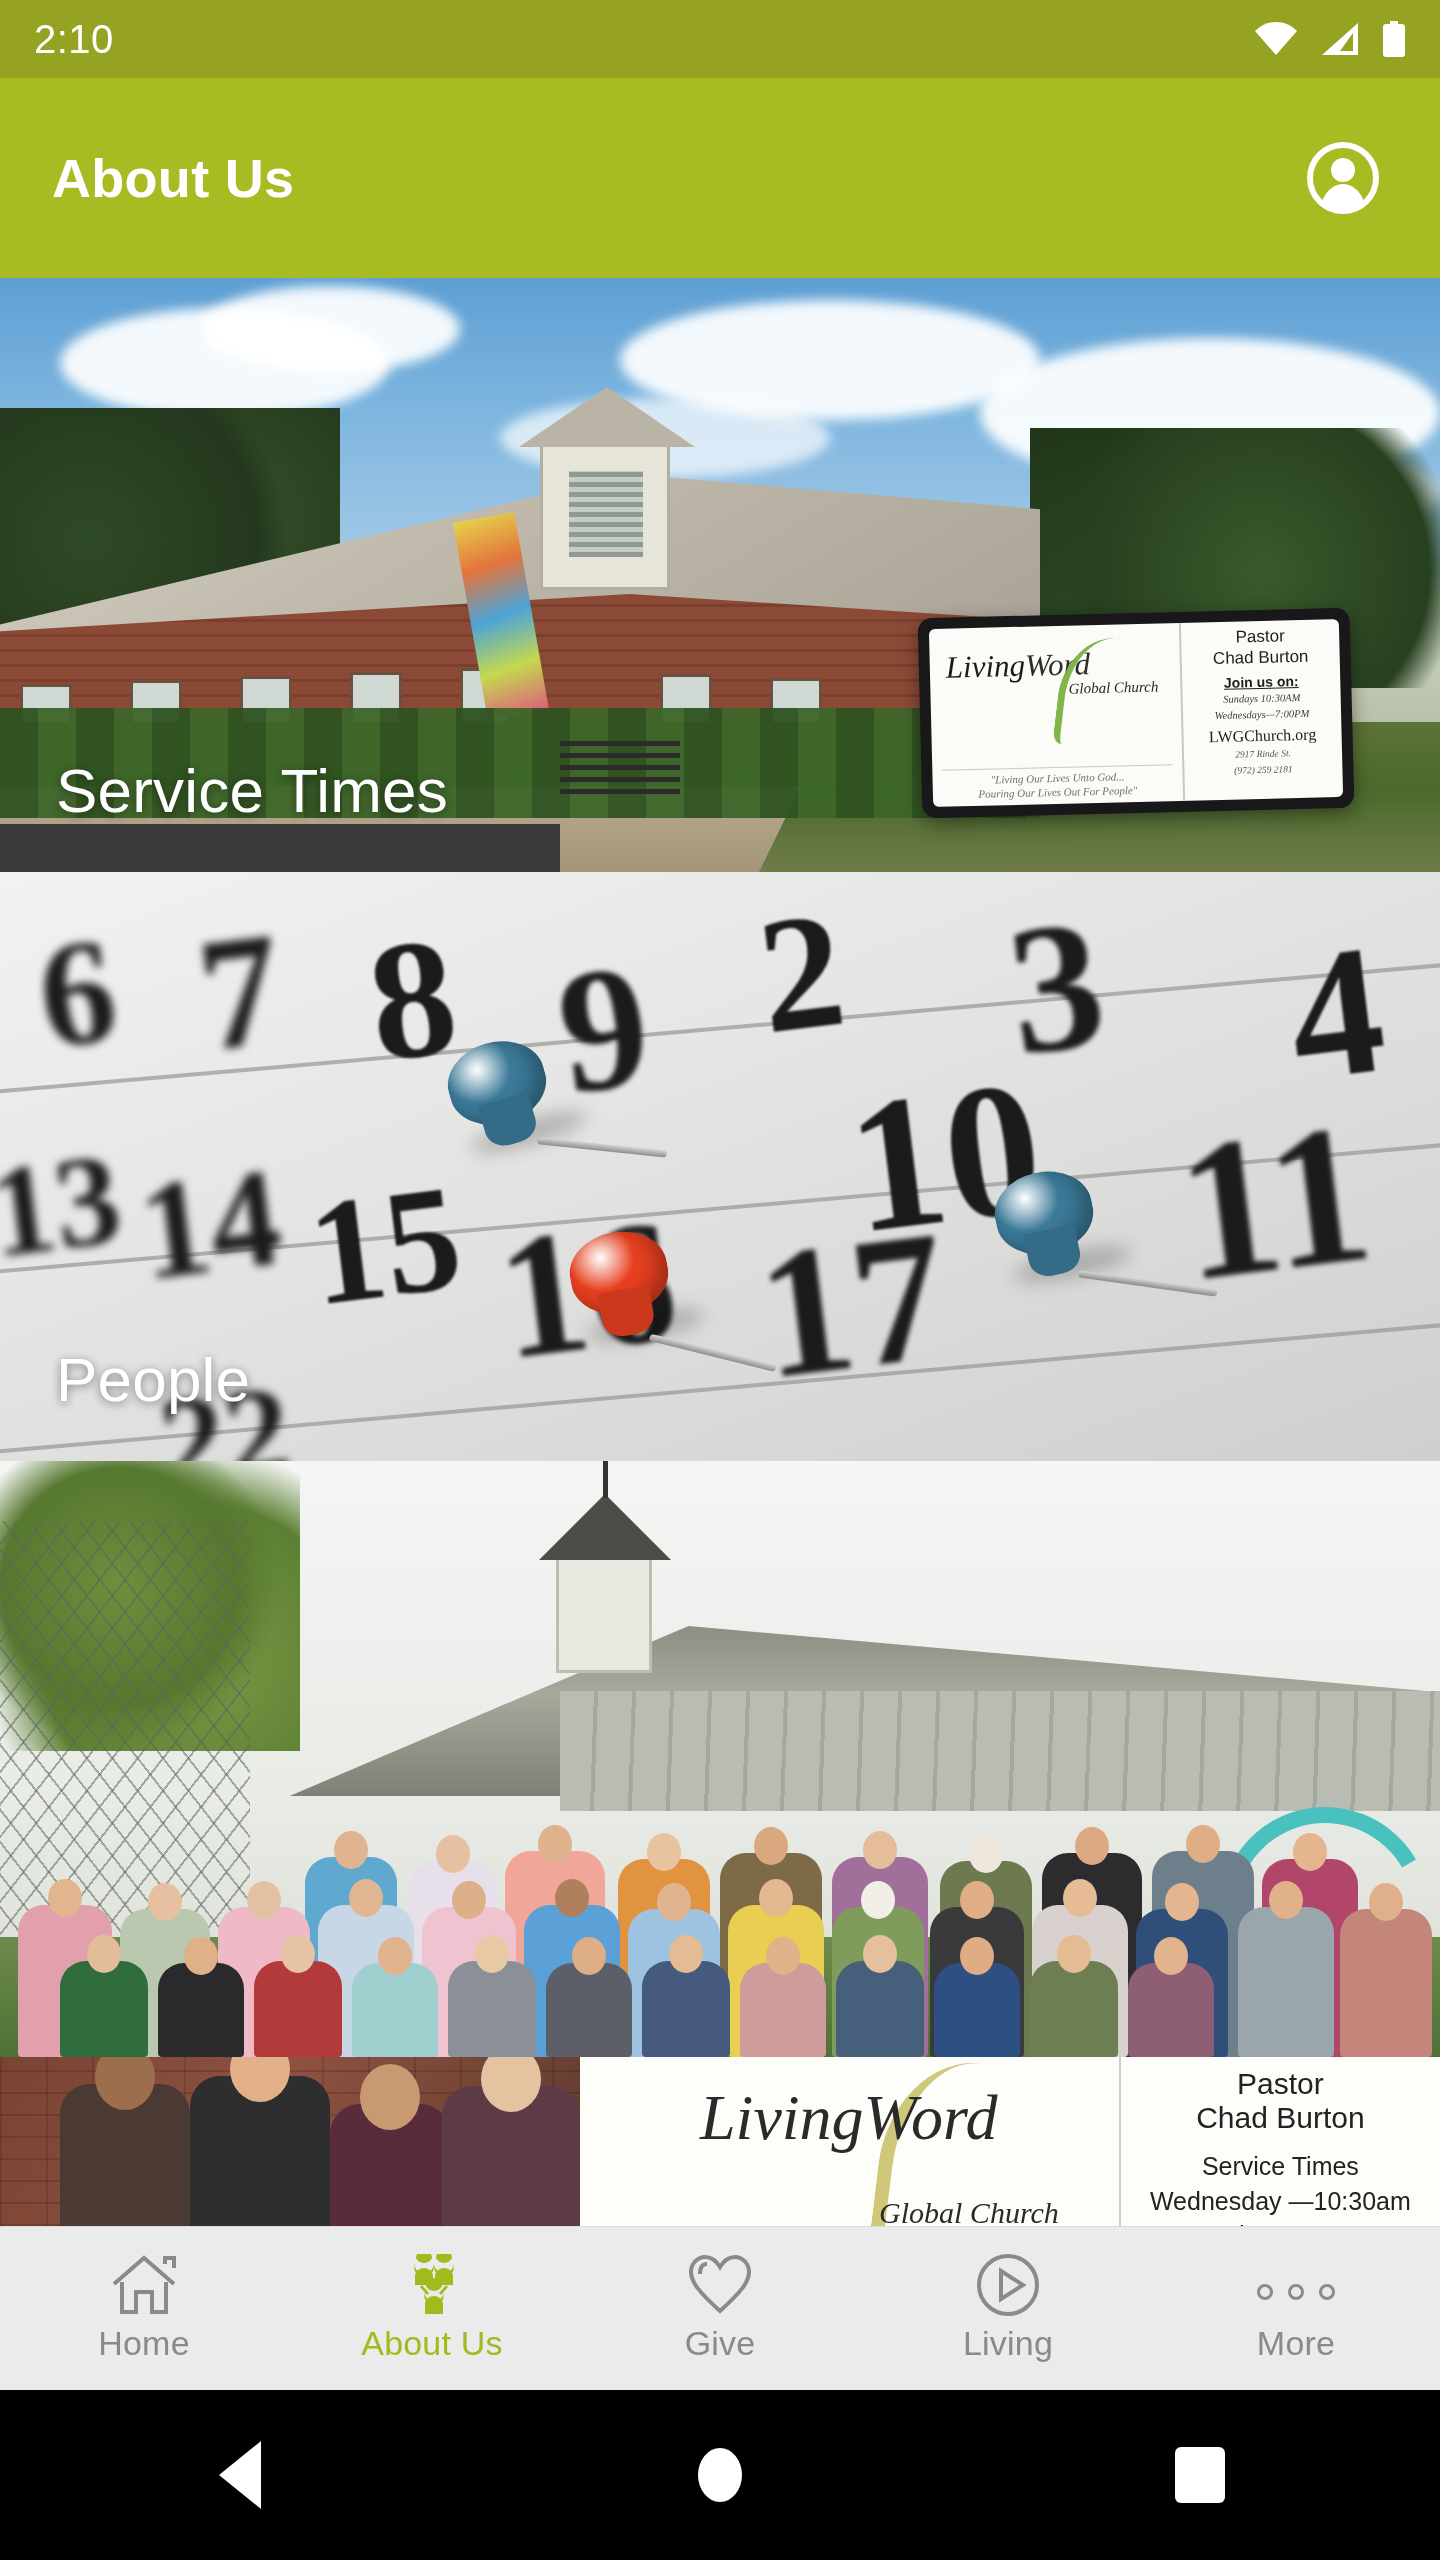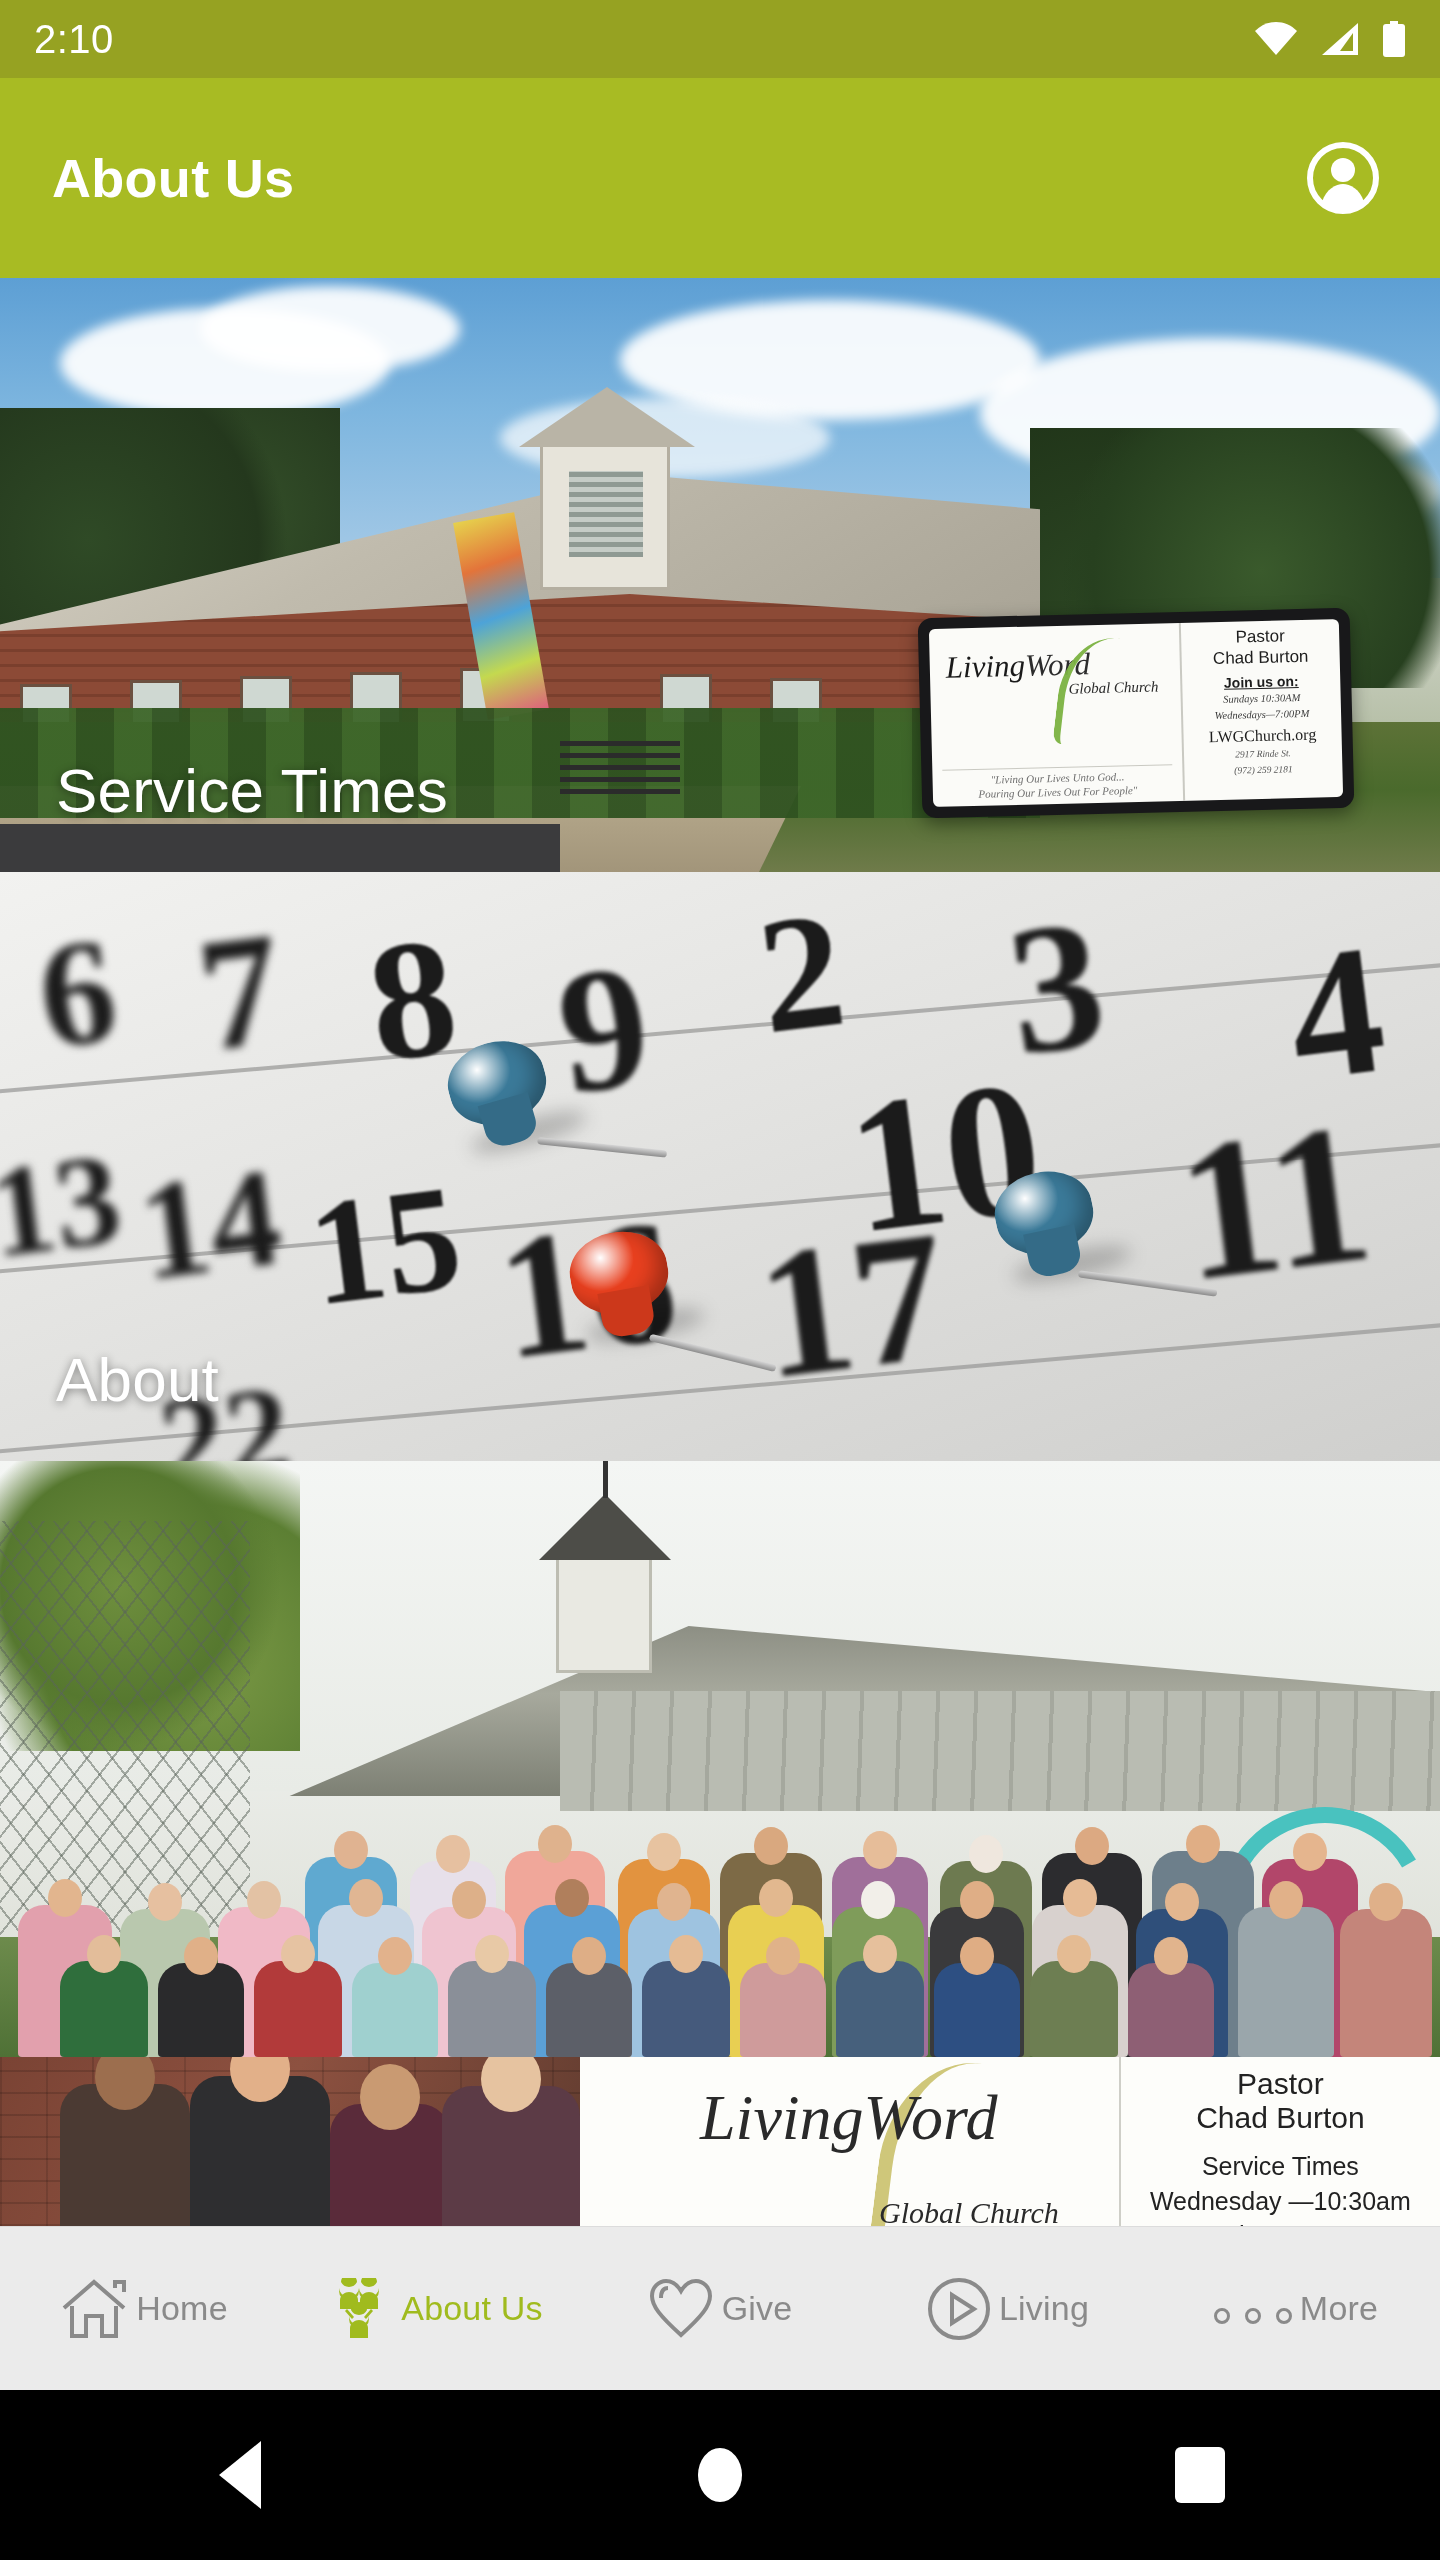--- a/index.html
+++ b/index.html
@@ -195,21 +195,21 @@
   .c4 .info4{ flex:1; padding:10px 14px; text-align:center; }
   .c4 .pastor4{ font-size:30px; color:#222; line-height:1.12; }
   .c4 .svc4{ margin-top:16px; font-size:25px; color:#222; line-height:1.3; }
 
   
   .tabbar{
     position:absolute; left:0; top:2226px; width:1440px; height:164px;
     background:#ebebeb; display:flex; align-items:center; z-index:30;
     border-top:1px solid #dcdcdc;
   }
-  .tab{ flex:1; display:flex; flex-direction:row; align-items:center; justify-content:center; gap:8px; height:100%; }
+  .tab{ flex:1; display:flex; flex-direction:column; align-items:center; justify-content:center; gap:8px; height:100%; }
   .tab .ti{ height:62px; display:flex; align-items:flex-end; justify-content:center; }
   .tab .tl{ font-size:34px; color:#8a8a8a; letter-spacing:.2px; }
   .tab.active .tl{ color:#a0bb1e; }
   .dots{ display:flex; gap:15px; align-items:center; }
   .dots i{ width:16px; height:16px; border-radius:50%; border:3px solid #8a8a8a; display:block; }
 
   
   .sysnav{ position:absolute; left:0; top:2390px; width:1440px; height:170px; background:#000;
     display:flex; align-items:center; z-index:50; }
   .sysnav .sb{ flex:1; display:flex; align-items:center; justify-content:center; }
@@ -356,21 +356,21 @@
             <div class="neck"></div>
           <div class="needle" style="left:70px; top:104px; width:140px; transform:rotate(20deg);"></div>
         </div>
         <div class="pin" style="left:570px; top:360px; --pc:#e8401f; transform:rotate(-10deg);">
           <div class="shadow"></div>
             <div class="head"></div>
             <div class="neck"></div>
           <div class="needle" style="left:68px; top:106px; width:130px; transform:rotate(24deg);"></div>
         </div>
       </div>
-      <div class="card-label">About</div>
+      <div class="card-label">People</div>
     </div>
 
     <div class="card c3">
       <div class="photo">
         <div class="sky3"></div>
         <div class="tree3"></div>
         <div class="fence"></div>
         <div class="roof3"></div>
         <div class="metalroof"></div>
         <div class="cup"></div>

